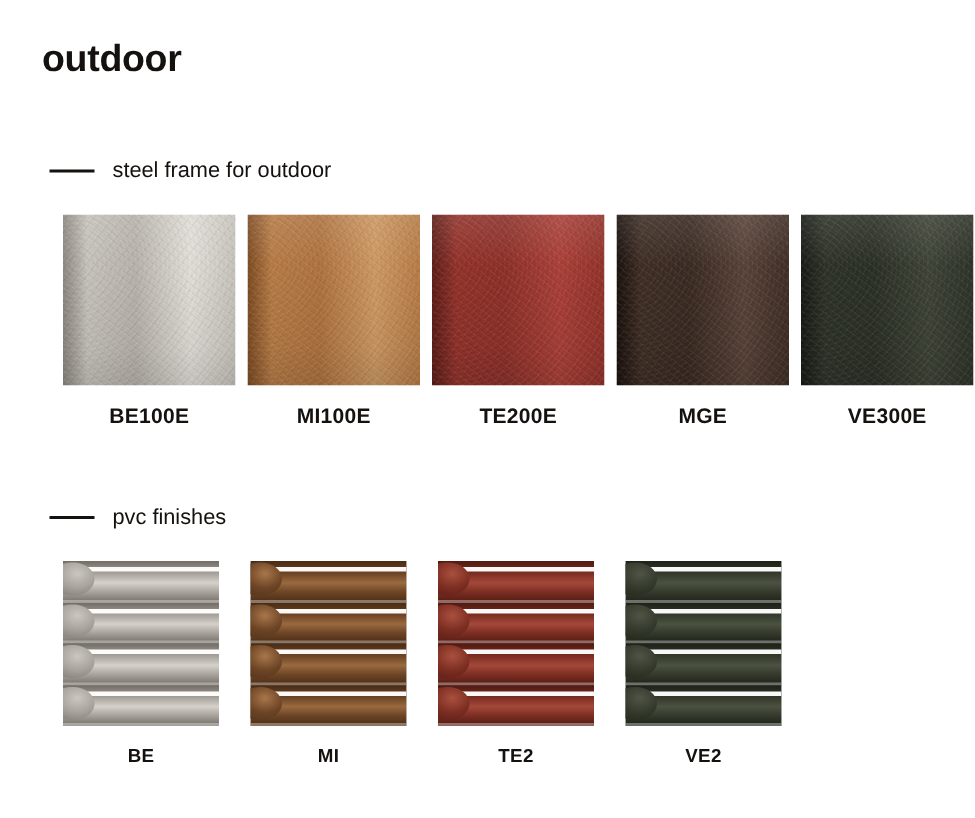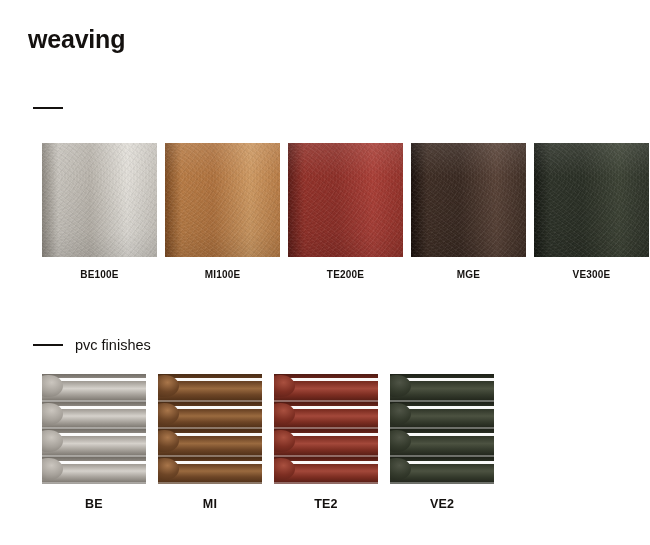--- a/index.html
+++ b/index.html
@@ -78,35 +78,35 @@
   .swatch-chip .sheen {
     position: absolute; inset: 0;
     mix-blend-mode: normal;
   }
   .swatch-chip .grain {
     position: absolute; inset: -20%;
     opacity: 0.5;
   }
   .swatch-label {
     margin-top: 13px;
-    font-size: 10px;
+    font-size: 14px;
     font-weight: 700;
     letter-spacing: 0.2px;
     color: #14110f;
     line-height: 1;
     white-space: nowrap;
   }
 
   
   .weave-row {
     position: absolute;
     left: 42px;
     top: 0;
     display: flex;
-    gap: 12px;
+    gap: 21px;
   }
   .weave-cell {
     width: 104px;
     display: flex;
     flex-direction: column;
     align-items: center;
   }
   .weave-chip {
     width: 104px;
     height: 110px;
@@ -156,25 +156,26 @@
     color: #14110f;
     line-height: 1;
     white-space: nowrap;
   }
 </style>
 </head>
 <body>
 
 <div class="page">
 
-  <div class="page-title">weaving</div>
+  <div class="page-title">outdoor</div>
 
   <div class="section" id="sec-0" style="top:107px;">
     <div class="section-head">
       <span class="section-rule"></span>
+      <span class="section-label">steel frame for outdoor</span>
     </div>
     <div class="swatch-row" id="row-0" style="top:36px;">
         <div class="swatch-cell">
           <div class="swatch-chip">
             <div class="base" style="background: linear-gradient(90deg, rgb(141, 136, 128) 0%, rgb(200, 196, 189) 14%, rgb(185, 180, 172) 42%, rgb(227, 224, 218) 74%, rgb(200, 196, 189) 100%);"></div>
             <div class="sheen" style="background: linear-gradient(rgba(255, 255, 255, 0.1) 0%, rgba(255, 255, 255, 0) 30%, rgba(0, 0, 0, 0.05) 78%, rgba(0, 0, 0, 0.12) 100%);"></div>
             <div class="grain" style="background: repeating-linear-gradient(37deg, rgba(255, 255, 255, 0.07) 0px, rgba(255, 255, 255, 0.07) 1px, rgba(0, 0, 0, 0.06) 1px, rgba(0, 0, 0, 0.06) 2px, rgba(255, 255, 255, 0) 2px, rgba(255, 255, 255, 0) 4px), repeating-linear-gradient(-52deg, rgba(0, 0, 0, 0.07) 0px, rgba(0, 0, 0, 0.07) 1px, rgba(255, 255, 255, 0.06) 1px, rgba(255, 255, 255, 0.06) 2px, rgba(255, 255, 255, 0) 2px, rgba(255, 255, 255, 0) 5px), repeating-radial-gradient(circle at 20% 35%, rgba(255, 255, 255, 0.05) 0px, rgba(255, 255, 255, 0.05) 1px, rgba(0, 0, 0, 0.04) 1px, rgba(0, 0, 0, 0.04) 3px);"></div>
           </div>
           <div class="swatch-label">BE100E</div>
         </div>

